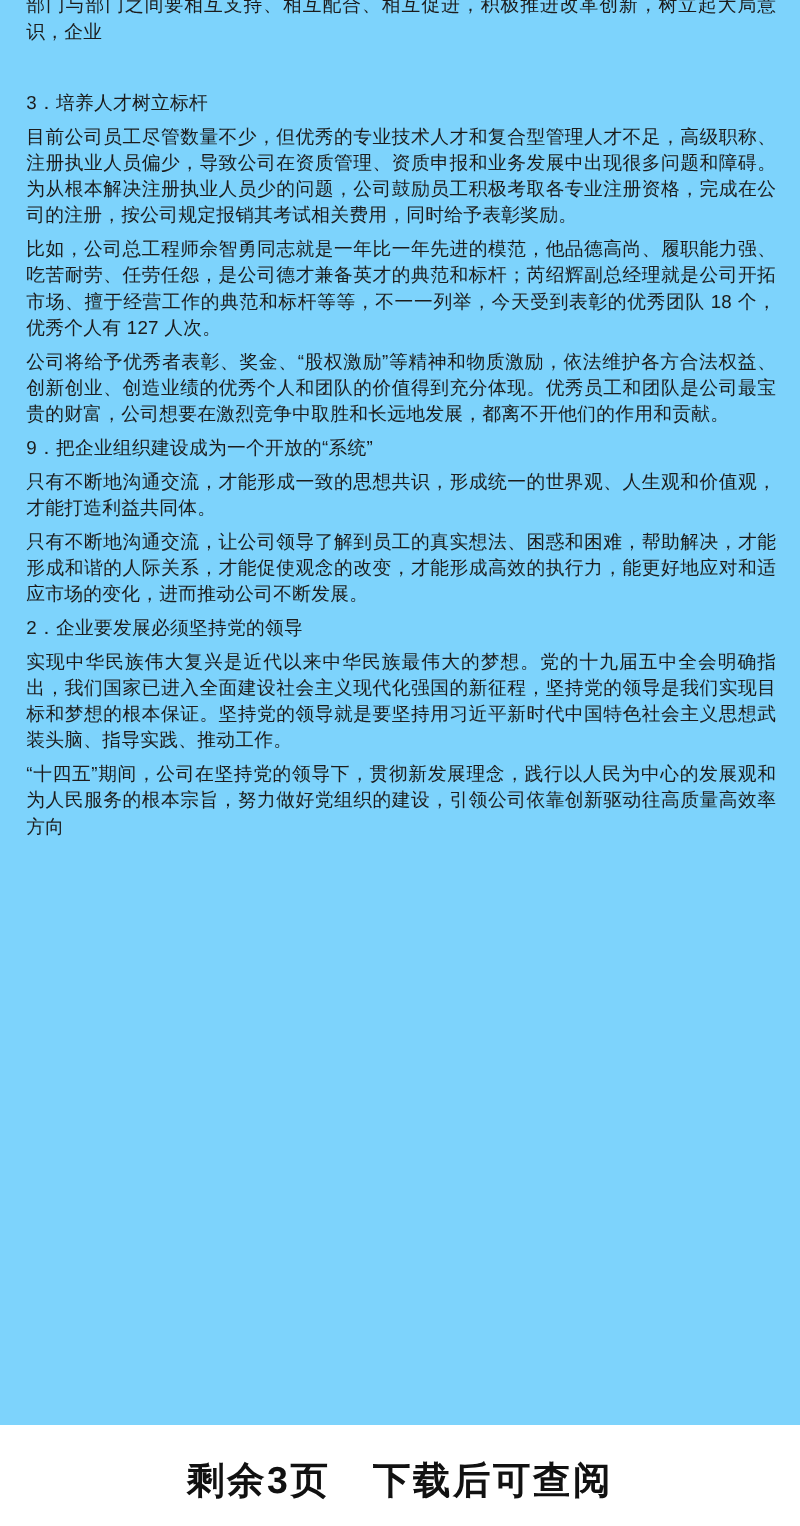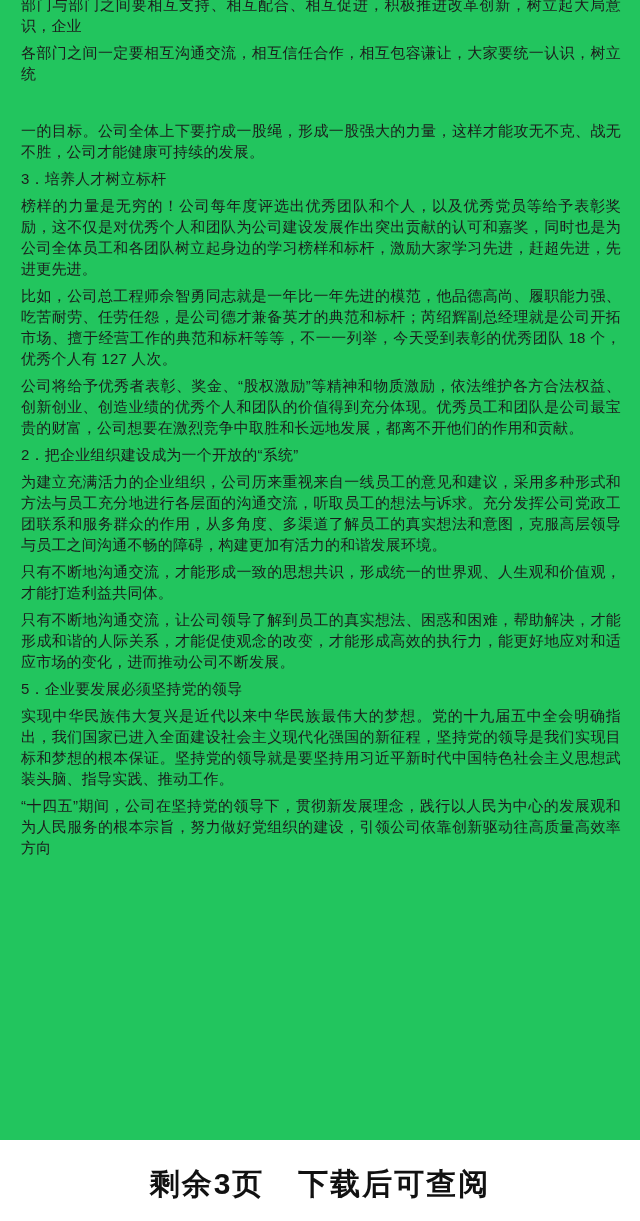--- a/index.html
+++ b/index.html
@@ -1,21 +1,21 @@
 <!DOCTYPE html>
 <html><head>
 <meta charset="utf-8">
 <style>
   html, body { margin: 0; padding: 0; background: #ffffff; }
   .page {
     position: relative;
     width: 640px;
     height: 1221px;
     margin: 0 auto;
-    background: #22c55e;
+    background: #7dd3fc;
     overflow: hidden;
     font-family: "Liberation Sans", "DejaVu Sans", sans-serif;
     color: #1c1c1c;
   }
   .content {
     position: absolute;
     top: -6px;              
     left: 21px;
     width: 600px;
   }
@@ -44,34 +44,31 @@
     letter-spacing: 2px;
   }
   .footer .hint { margin-left: 34px; }
 </style>
 </head>
 <body>
 
 <div class="page">
   <div class="content">
     <p class="para">部门与部门之间要相互支持、相互配合、相互促进，积极推进改革创新，树立起大局意识，企业</p>
-    <p class="para">各部门之间一定要相互沟通交流，相互信任合作，相互包容谦让，大家要统一认识，树立统</p>
 
     <div class="page-gap"></div>
 
-    <p class="para">一的目标。公司全体上下要拧成一股绳，形成一股强大的力量，这样才能攻无不克、战无不胜，公司才能健康可持续的发展。</p>
     <p class="para">3．培养人才树立标杆</p>
-    <p class="para">榜样的力量是无穷的！公司每年度评选出优秀团队和个人，以及优秀党员等给予表彰奖励，这不仅是对优秀个人和团队为公司建设发展作出突出贡献的认可和嘉奖，同时也是为公司全体员工和各团队树立起身边的学习榜样和标杆，激励大家学习先进，赶超先进，先进更先进。</p>
+    <p class="para">目前公司员工尽管数量不少，但优秀的专业技术人才和复合型管理人才不足，高级职称、注册执业人员偏少，导致公司在资质管理、资质申报和业务发展中出现很多问题和障碍。为从根本解决注册执业人员少的问题，公司鼓励员工积极考取各专业注册资格，完成在公司的注册，按公司规定报销其考试相关费用，同时给予表彰奖励。</p>
     <p class="para">比如，公司总工程师佘智勇同志就是一年比一年先进的模范，他品德高尚、履职能力强、吃苦耐劳、任劳任怨，是公司德才兼备英才的典范和标杆；芮绍辉副总经理就是公司开拓市场、擅于经营工作的典范和标杆等等，不一一列举，今天受到表彰的优秀团队 18 个，优秀个人有 127 人次。</p>
     <p class="para">公司将给予优秀者表彰、奖金、“股权激励”等精神和物质激励，依法维护各方合法权益、创新创业、创造业绩的优秀个人和团队的价值得到充分体现。优秀员工和团队是公司最宝贵的财富，公司想要在激烈竞争中取胜和长远地发展，都离不开他们的作用和贡献。</p>
-    <p class="para">2．把企业组织建设成为一个开放的“系统”</p>
-    <p class="para">为建立充满活力的企业组织，公司历来重视来自一线员工的意见和建议，采用多种形式和方法与员工充分地进行各层面的沟通交流，听取员工的想法与诉求。充分发挥公司党政工团联系和服务群众的作用，从多角度、多渠道了解员工的真实想法和意图，克服高层领导与员工之间沟通不畅的障碍，构建更加有活力的和谐发展环境。</p>
+    <p class="para">9．把企业组织建设成为一个开放的“系统”</p>
     <p class="para">只有不断地沟通交流，才能形成一致的思想共识，形成统一的世界观、人生观和价值观，才能打造利益共同体。</p>
     <p class="para">只有不断地沟通交流，让公司领导了解到员工的真实想法、困惑和困难，帮助解决，才能形成和谐的人际关系，才能促使观念的改变，才能形成高效的执行力，能更好地应对和适应市场的变化，进而推动公司不断发展。</p>
-    <p class="para">5．企业要发展必须坚持党的领导</p>
+    <p class="para">2．企业要发展必须坚持党的领导</p>
     <p class="para">实现中华民族伟大复兴是近代以来中华民族最伟大的梦想。党的十九届五中全会明确指出，我们国家已进入全面建设社会主义现代化强国的新征程，坚持党的领导是我们实现目标和梦想的根本保证。坚持党的领导就是要坚持用习近平新时代中国特色社会主义思想武装头脑、指导实践、推动工作。</p>
     <p class="para">“十四五”期间，公司在坚持党的领导下，贯彻新发展理念，践行以人民为中心的发展观和为人民服务的根本宗旨，努力做好党组织的建设，引领公司依靠创新驱动往高质量高效率方向</p>
   </div>
 
   <div class="footer">
     <span>剩余3页</span><span class="hint">下载后可查阅</span>
   </div>
 </div>
 
 </body></html>

